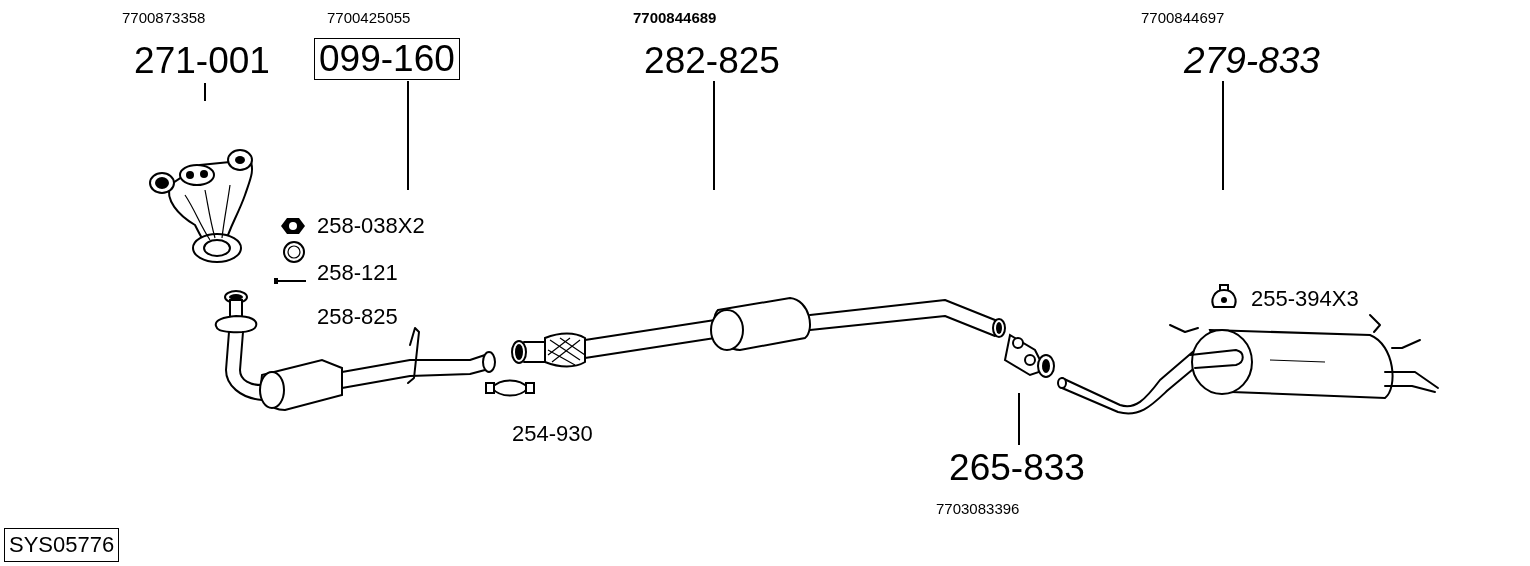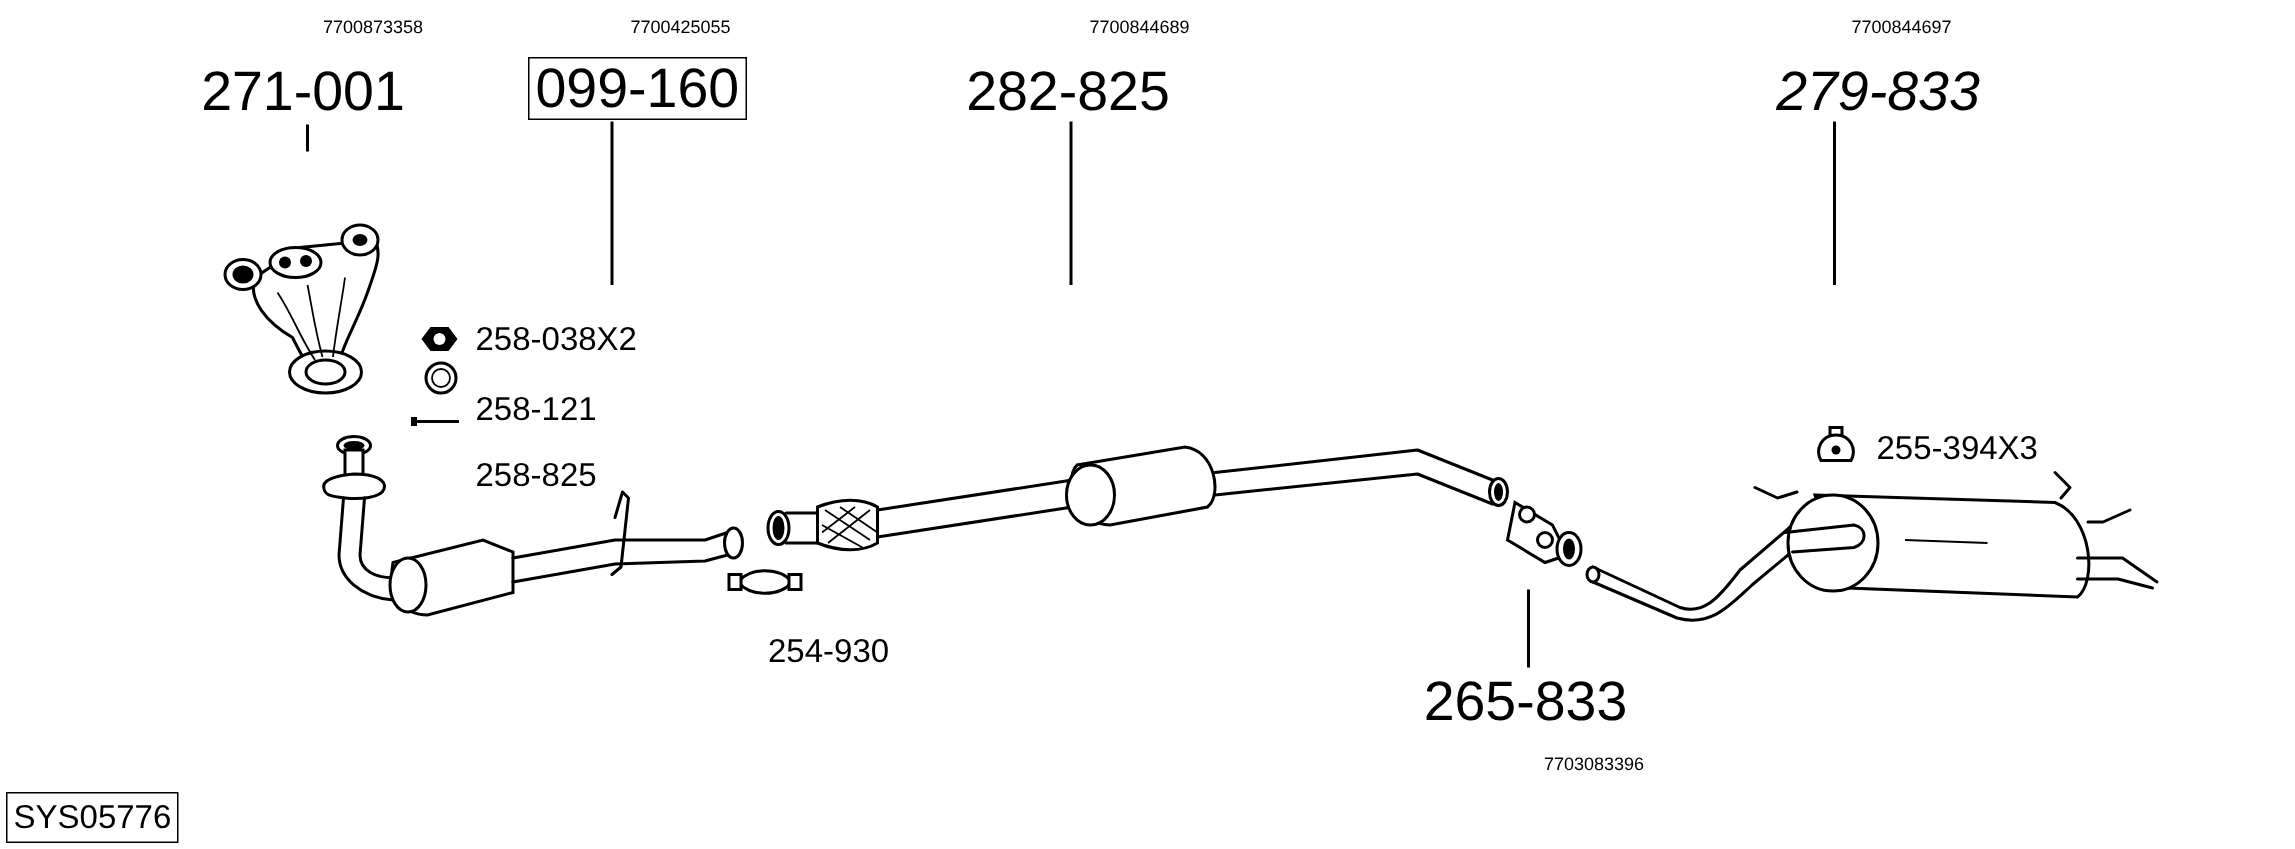--- a/index.html
+++ b/index.html
@@ -1,19 +1,19 @@
 <!DOCTYPE html>
 <html><head>
   <meta charset="utf-8">
   <style>
     html, body { margin: 0; padding: 0; background: #ffffff; }
     body { width: 1530px; height: 566px; position: relative; overflow: hidden;
            font-family: "Liberation Sans", sans-serif; color: #000; }
     .abs { position: absolute; }
-    .oem { font-size: 12px; text-align: right; width: 160px; line-height: 18px; }
+    .oem { font-size: 15px; text-align: left; width: 160px; line-height: 18px; }
     .part { font-size: 37px; text-align: center; width: 200px; line-height: 40px; letter-spacing: 0px; }
     .boxed { border: 1.5px solid #000; padding: 0 4px; }
     .small-label { font-size: 22px; line-height: 22px; white-space: nowrap; }
     .leader { background: #000; width: 1.5px; }
     svg.drawing { position: absolute; left: 0; top: 0; }
     .sys { font-size: 22px; border: 1.5px solid #000; padding: 0 4px; line-height: 32px; }
     .pline { fill: none; stroke: #000; stroke-width: 2; stroke-linecap: round; stroke-linejoin: round; }
     .pfill { fill: #fff; stroke: #000; stroke-width: 2; }
     .thin { fill: none; stroke: #000; stroke-width: 1.2; }
   </style>
@@ -113,25 +113,25 @@
 
   <g>
     <rect x="1220" y="285" width="8" height="8" class="pfill"></rect>
     <path class="pfill" d="M1214,307 C1210,300 1214,290 1224,290 C1234,290 1238,300 1234,307 Z"></path>
     <circle cx="1224" cy="300" r="3" fill="#000"></circle>
   </g>
 </svg>
 
 <div class="abs oem" style="left:122px; top:9px;">7700873358</div>
 <div class="abs oem" style="left:327px; top:9px;">7700425055</div>
-<div class="abs oem" style="left:633px; top:9px;">7700844689</div>
+<div class="abs oem" style="left:633px; top:9px;font-weight:bold;">7700844689</div>
 <div class="abs oem" style="left:1141px; top:9px;">7700844697</div>
 
 <div class="abs part" style="left:102px; top:41px;">271-001</div>
-<div class="abs" style="left:352px; top:38px;">
+<div class="abs" style="left:314px; top:38px;">
   <div class="boxed" style="font-size:37px; line-height:40px;">099-160</div>
 </div>
 <div class="abs part" style="left:612px; top:41px;">282-825</div>
 <div class="abs part" style="left:1152px; top:41px;font-style:italic;">279-833</div>
 
 <div class="abs leader" style="left:204px; top:83px; height:18px;"></div>
 <div class="abs leader" style="left:407px; top:81px; height:109px;"></div>
 <div class="abs leader" style="left:713px; top:81px; height:109px;"></div>
 <div class="abs leader" style="left:1222px; top:81px; height:109px;"></div>
 <div class="abs leader" style="left:1018px; top:393px; height:52px;"></div>

